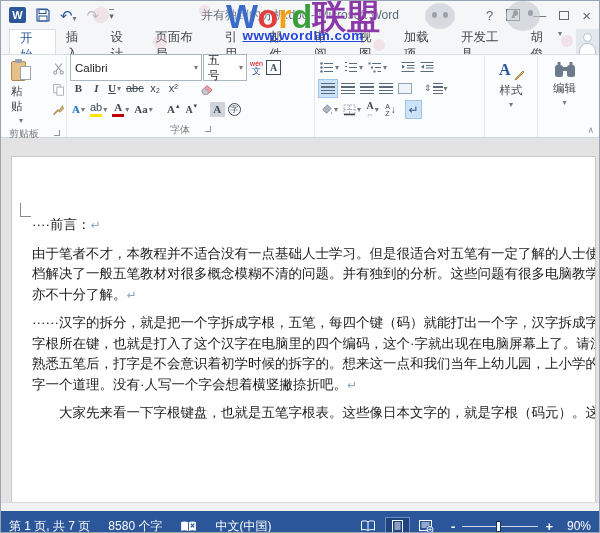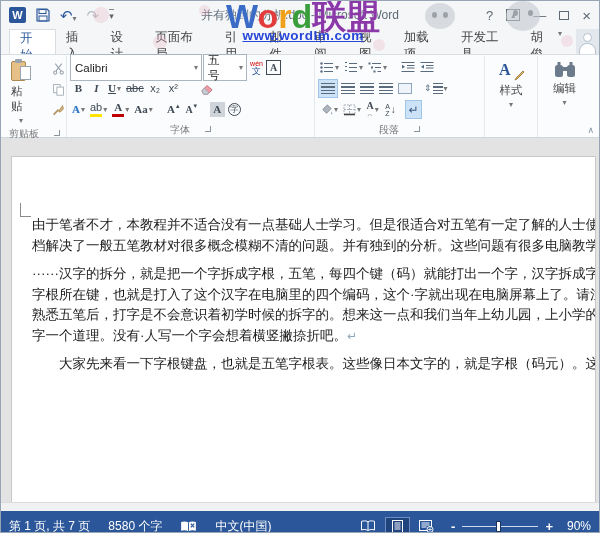--- a/index.html
+++ b/index.html
@@ -402,24 +402,20 @@
                 <span>Z</span>
               </span>
               <span style="font-size:10px">↓</span>
             </span>
           </span>
         <span style="width:4px"></span>
         <span class="sbtn active">
             <span style="color:#3c5a80;font-size:12px">↵</span>
           </span>
       </div>
-      <div class="group-label">
-        <span>段落</span>
-        <span class="launcher"></span>
-      </div>
     </div>
 
     <div class="group" style="width:53px">
       <div class="bigbtn" style="padding-top:4px">
         <span style="position:relative;width:24px;height:20px">
           <span class="serifA" style="color:#2b579a;font-size:16px">A</span>
           <svg width="11" height="11" viewBox="0 0 11 11" style="position:absolute;right:-2px;bottom:0">
               <path d="M1 10 L3 9 L10 2 L9 1 L2 8 Z" fill="#e8b864" stroke="#a3824a"></path>
             </svg>
         </span>
@@ -447,22 +443,26 @@
     </div>
 
     <span class="collapse">∧</span>
   </div>
 
   <div class="docarea">
     <div class="page">
       <span class="corner"></span>
       <div id="doc-paragraphs">
           <div class="para">
+            <div class="line"><span>····前言：</span><span class="mark">↵</span></div>
+          </div>
+          <div class="para">
             <div class="line">由于笔者不才，本教程并不适合没有一点基础人士学习。但是很适合对五笔有一定了解的人士使用。本文</div>
             <div class="line">档解决了一般五笔教材对很多概念模糊不清的问题。并有独到的分析。这些问题有很多电脑教学专业人士</div>
+            <div class="line"><span>亦不十分了解。</span><span class="mark">↵</span></div>
           </div>
           <div class="para">
             <div class="line">······汉字的拆分，就是把一个字拆成字根，五笔，每四个键（码）就能打出一个字，汉字拆成字根后，敲击</div>
             <div class="line">字根所在键，也就是打入了这个汉字在电脑里的四个编码，这个·字就出现在电脑屏幕上了。请注意，当你</div>
             <div class="line">熟悉五笔后，打字是不会意识着初学时候的拆字的。想来这一点和我们当年上幼儿园，上小学的时候学写</div>
             <div class="line"><span>字一个道理。没有·人写一个字会想着横竖撇捺折吧。</span><span class="mark">↵</span></div>
           </div>
           <div class="para indent">
             <div class="line">大家先来看一下字根键盘，也就是五笔字根表。这些像日本文字的，就是字根（码元）。这些字根，像</div>
           </div>

